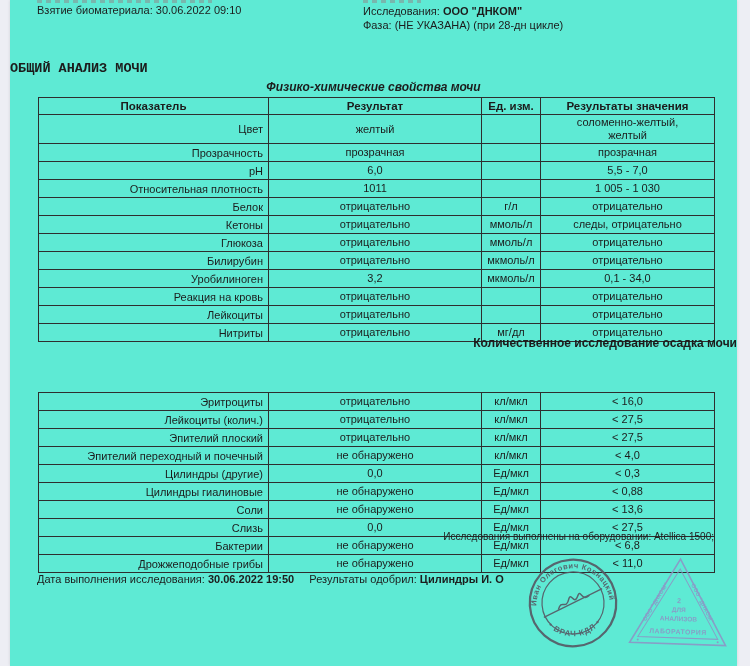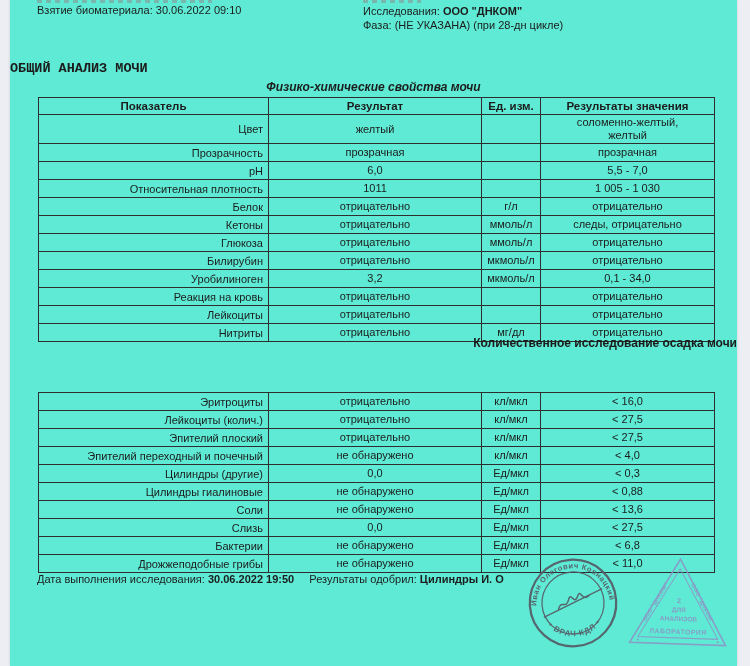--- a/index.html
+++ b/index.html
@@ -246,20 +246,21 @@
         </tr>
         <tr>
           <td class="c0">Дрожжеподобные грибы</td>
           <td class="c1">не обнаружено</td>
           <td class="c2">Ед/мкл</td>
           <td class="c3">&lt; 11,0</td>
         </tr>
       </tbody>
   </table>
 
+  <div class="equipment">Исследования выполнены на оборудовании: Atellica 1500;</div>
 
   <div class="footer-line">
     <span>Дата выполнения исследования:</span>
     <span class="bold">30.06.2022 19:50</span>
     <span class="gap"></span>
     <span>Результаты одобрил:</span>
     <span class="bold">Цилиндры И. О</span>
   </div>
 
   <svg class="stamp stamp-round" viewBox="0 0 100 100">

